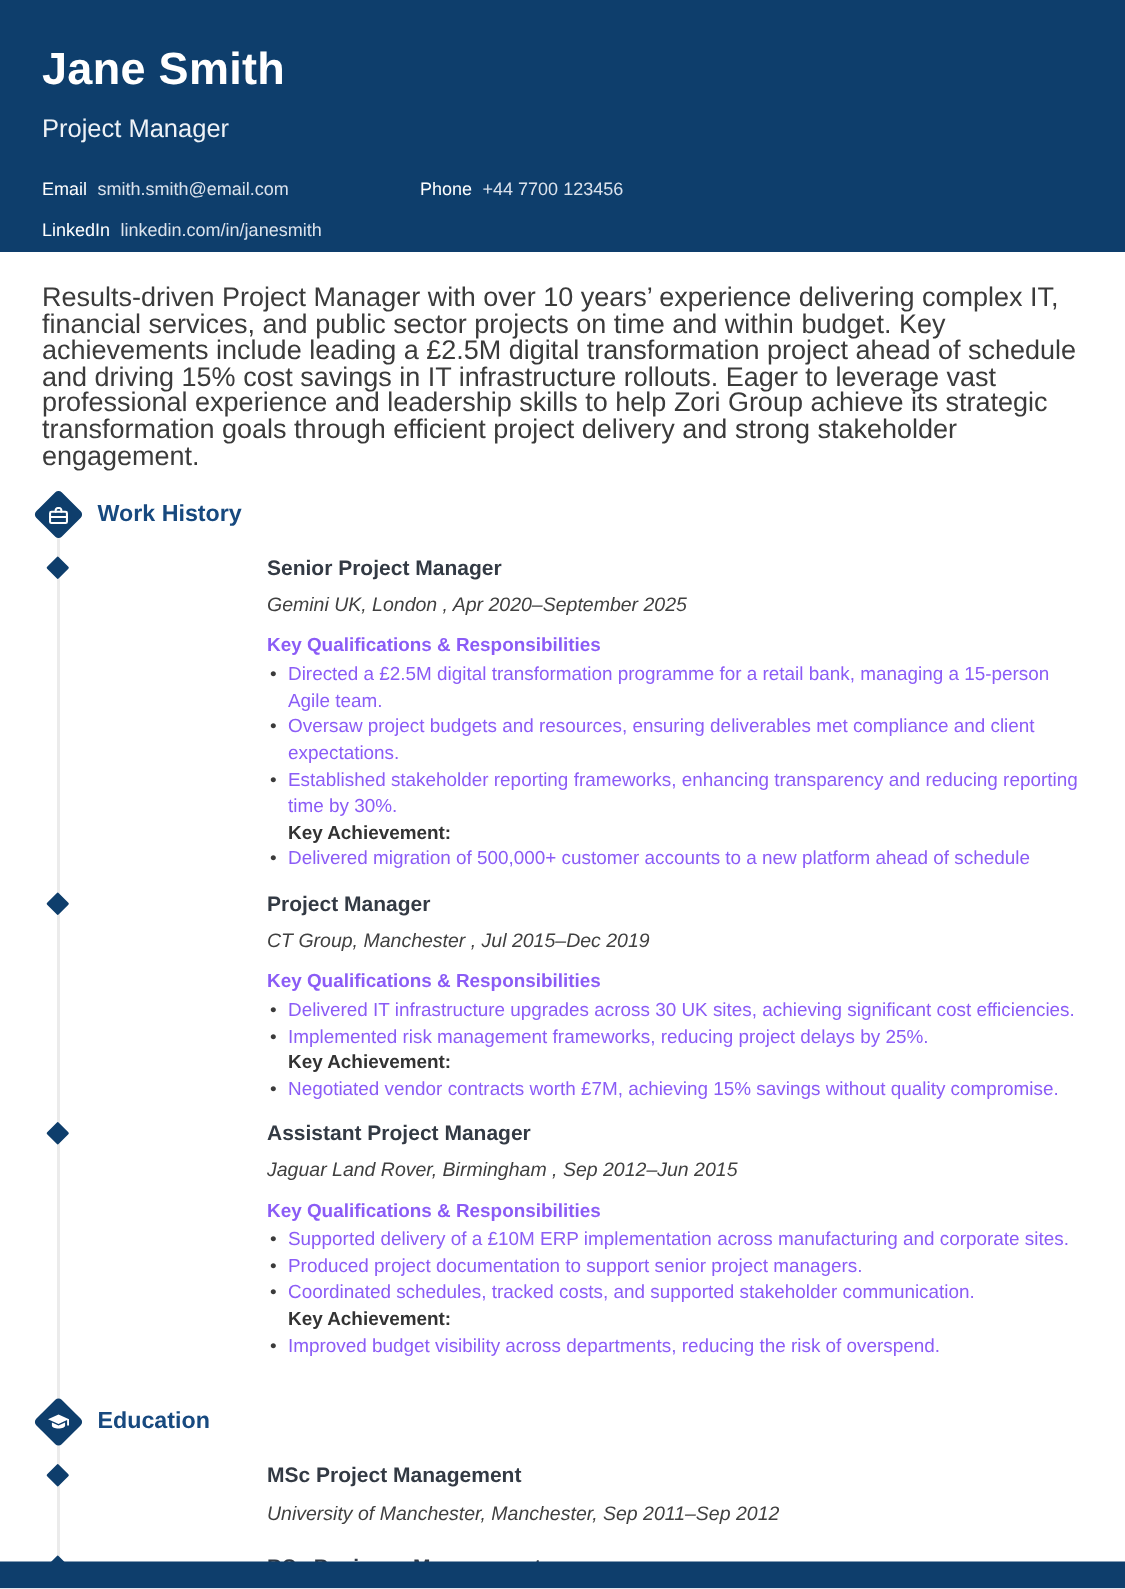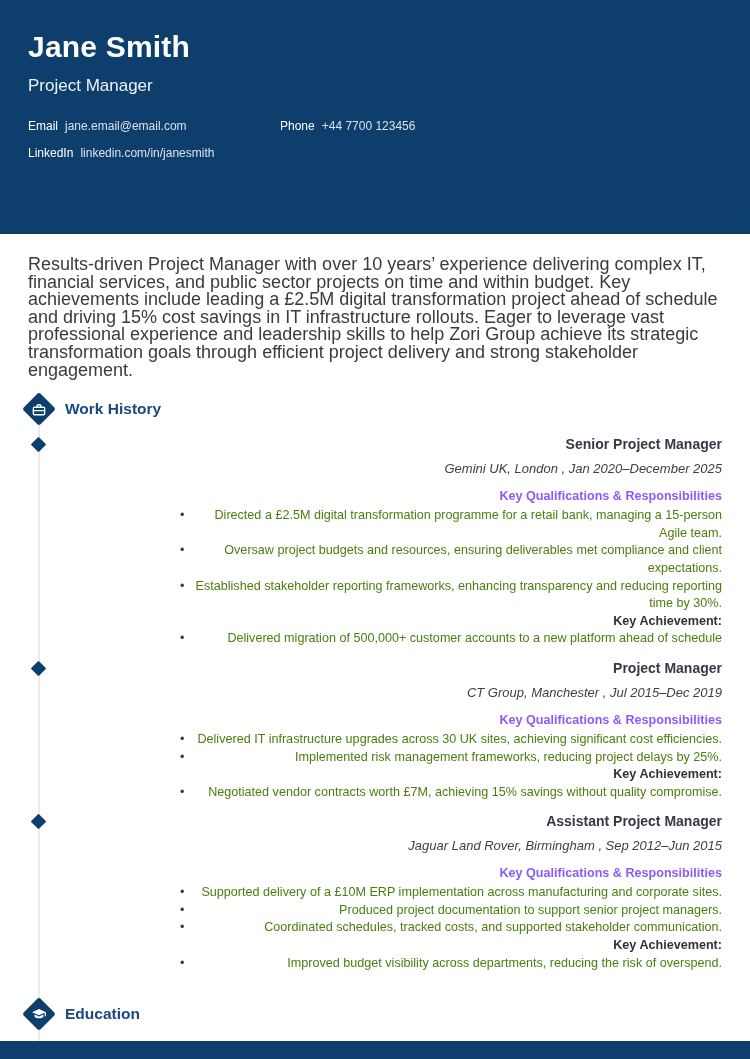--- a/index.html
+++ b/index.html
@@ -8,42 +8,42 @@
     position:relative;
     width:750px; height:1059px;
     background:#ffffff;
     font-family:"Liberation Sans", sans-serif;
     overflow:hidden;
     margin:0 auto;
   }
   
   .header {
     background:#0e3e6c;
-    height:234px;
+    height:168px;
     padding:30px 28px 0 28px;
   }
   .name { color:#ffffff; font-size:30px; font-weight:bold; letter-spacing:.2px; }
   .job-title { color:#eef2f7; font-size:17px; font-weight:400; margin-top:12px; }
   .contacts {
     margin-top:23px;
     display:grid;
     grid-template-columns:252px auto;
     row-gap:13px;
   }
   .contact { font-size:12px; color:#ffffff; white-space:nowrap; }
   .contact .lbl { font-weight:normal; margin-right:7px; }
   .contact .val { color:#dbe2ec; font-weight:400; }
   
   .summary {
     margin:22px 28px 0 28px;
     font-size:18px; line-height:17.6px;
     color:#3b3b3b;
   }
   
-  .section { position:relative; padding-top:13px;text-align:right; }
+  .section { position:relative; padding-top:13px; }
   .rail {
     position:absolute; left:38px; width:2px;
     background:#ebebeb; z-index:0;
   }
   .rail-work { top:30px; bottom:-14px; }
   .rail-edu  { top:0; bottom:2px; }
   .section-head {
     position:relative; z-index:1;
     display:flex; align-items:center;
     height:34px;
@@ -75,21 +75,21 @@
     background:#0e3e6c;
     border-radius:1px;
     transform:rotate(45deg);
   }
   .role, .degree { font-size:14px; font-weight:bold; color:#333a44; }
   .meta { font-size:13px; font-style:italic; color:#404040; margin-top:9px; }
   .subhead { font-size:12.6px; font-weight:bold; color:#8b5cf6; margin-top:13px; }
   .lines { margin-top:4px; }
   .line {
     position:relative;
-    font-size:12.6px; line-height:17.6px; color:#4d7c0f;
+    font-size:12.6px; line-height:17.6px; color:#8b5cf6;
     padding-left:14px;
   }
   .line.bullet::before { content:"\2022"; position:absolute; left:2px; color:#3b3b3b; }
   .line.label { font-weight:bold; color:#333333; }
   .edu-entry { margin-bottom:20px; }
   .edu-entry .meta { margin-top:10px; }
   
   .footer-bar {
     position:absolute; left:0; right:0; bottom:0;
     height:18px; background:#0e3e6c;
@@ -98,21 +98,21 @@
 </head>
 <body>
 
 <div class="page">
 
   <div class="header">
     <div class="name">Jane Smith</div>
     <div class="job-title">Project Manager</div>
     <div class="contacts">
       <div class="contact">
-        <span class="lbl">Email</span><span class="val">jane.email@email.com</span>
+        <span class="lbl">Email</span><span class="val">smith.smith@email.com</span>
       </div>
       <div class="contact">
         <span class="lbl">Phone</span><span class="val">+44 7700 123456</span>
       </div>
       <div class="contact">
         <span class="lbl">LinkedIn</span><span class="val">linkedin.com/in/janesmith</span>
       </div>
     </div>
   </div>
 
@@ -131,21 +131,21 @@
           </svg>
         </span>
           </span>
       </div>
       <div class="section-title">Work History</div>
     </div>
     <div class="entries" id="work-entries">
         <div class="entry">
           <span class="marker"></span>
           <h3 class="role">Senior Project Manager</h3>
-          <p class="meta">Gemini UK, London , Jan 2020–December 2025</p>
+          <p class="meta">Gemini UK, London , Apr 2020–September 2025</p>
           <h4 class="subhead">Key Qualifications &amp; Responsibilities</h4>
           <div class="lines">
             <div class="line bullet">Directed a £2.5M digital transformation programme for a retail bank, managing a 15-person Agile team.</div>
             <div class="line bullet">Oversaw project budgets and resources, ensuring deliverables met compliance and client expectations.</div>
             <div class="line bullet">Established stakeholder reporting frameworks, enhancing transparency and reducing reporting time by 30%.</div>
             <div class="line label">Key Achievement:</div>
             <div class="line bullet">Delivered migration of 500,000+ customer accounts to a new platform ahead of schedule</div>
           </div>
         </div>
         <div class="entry">

